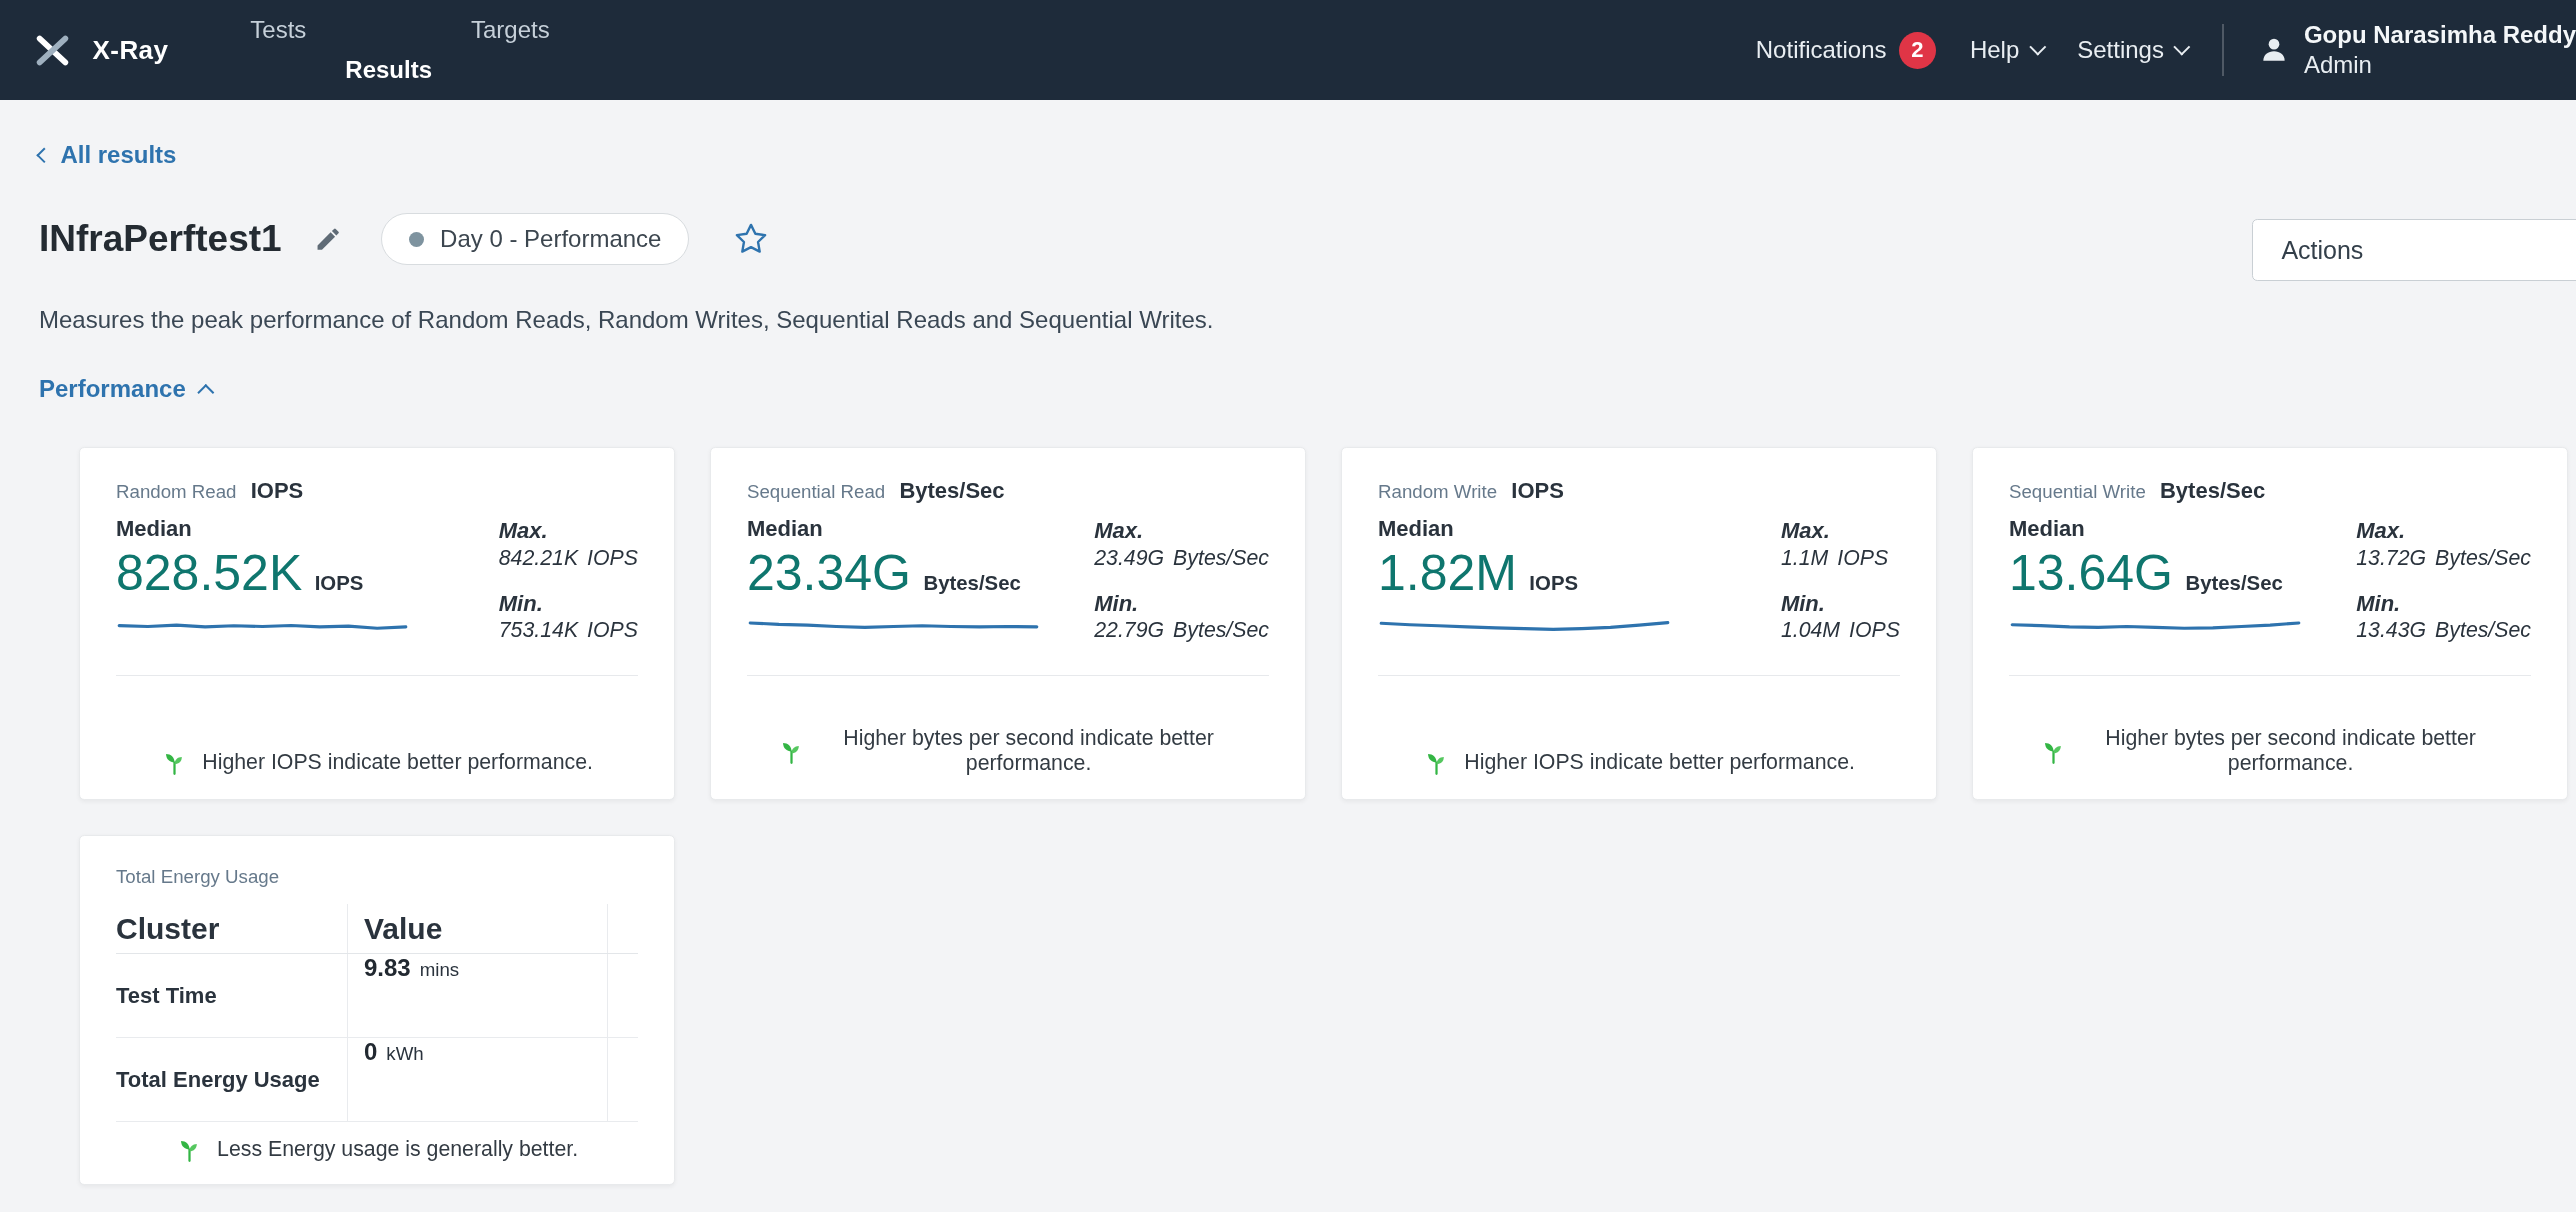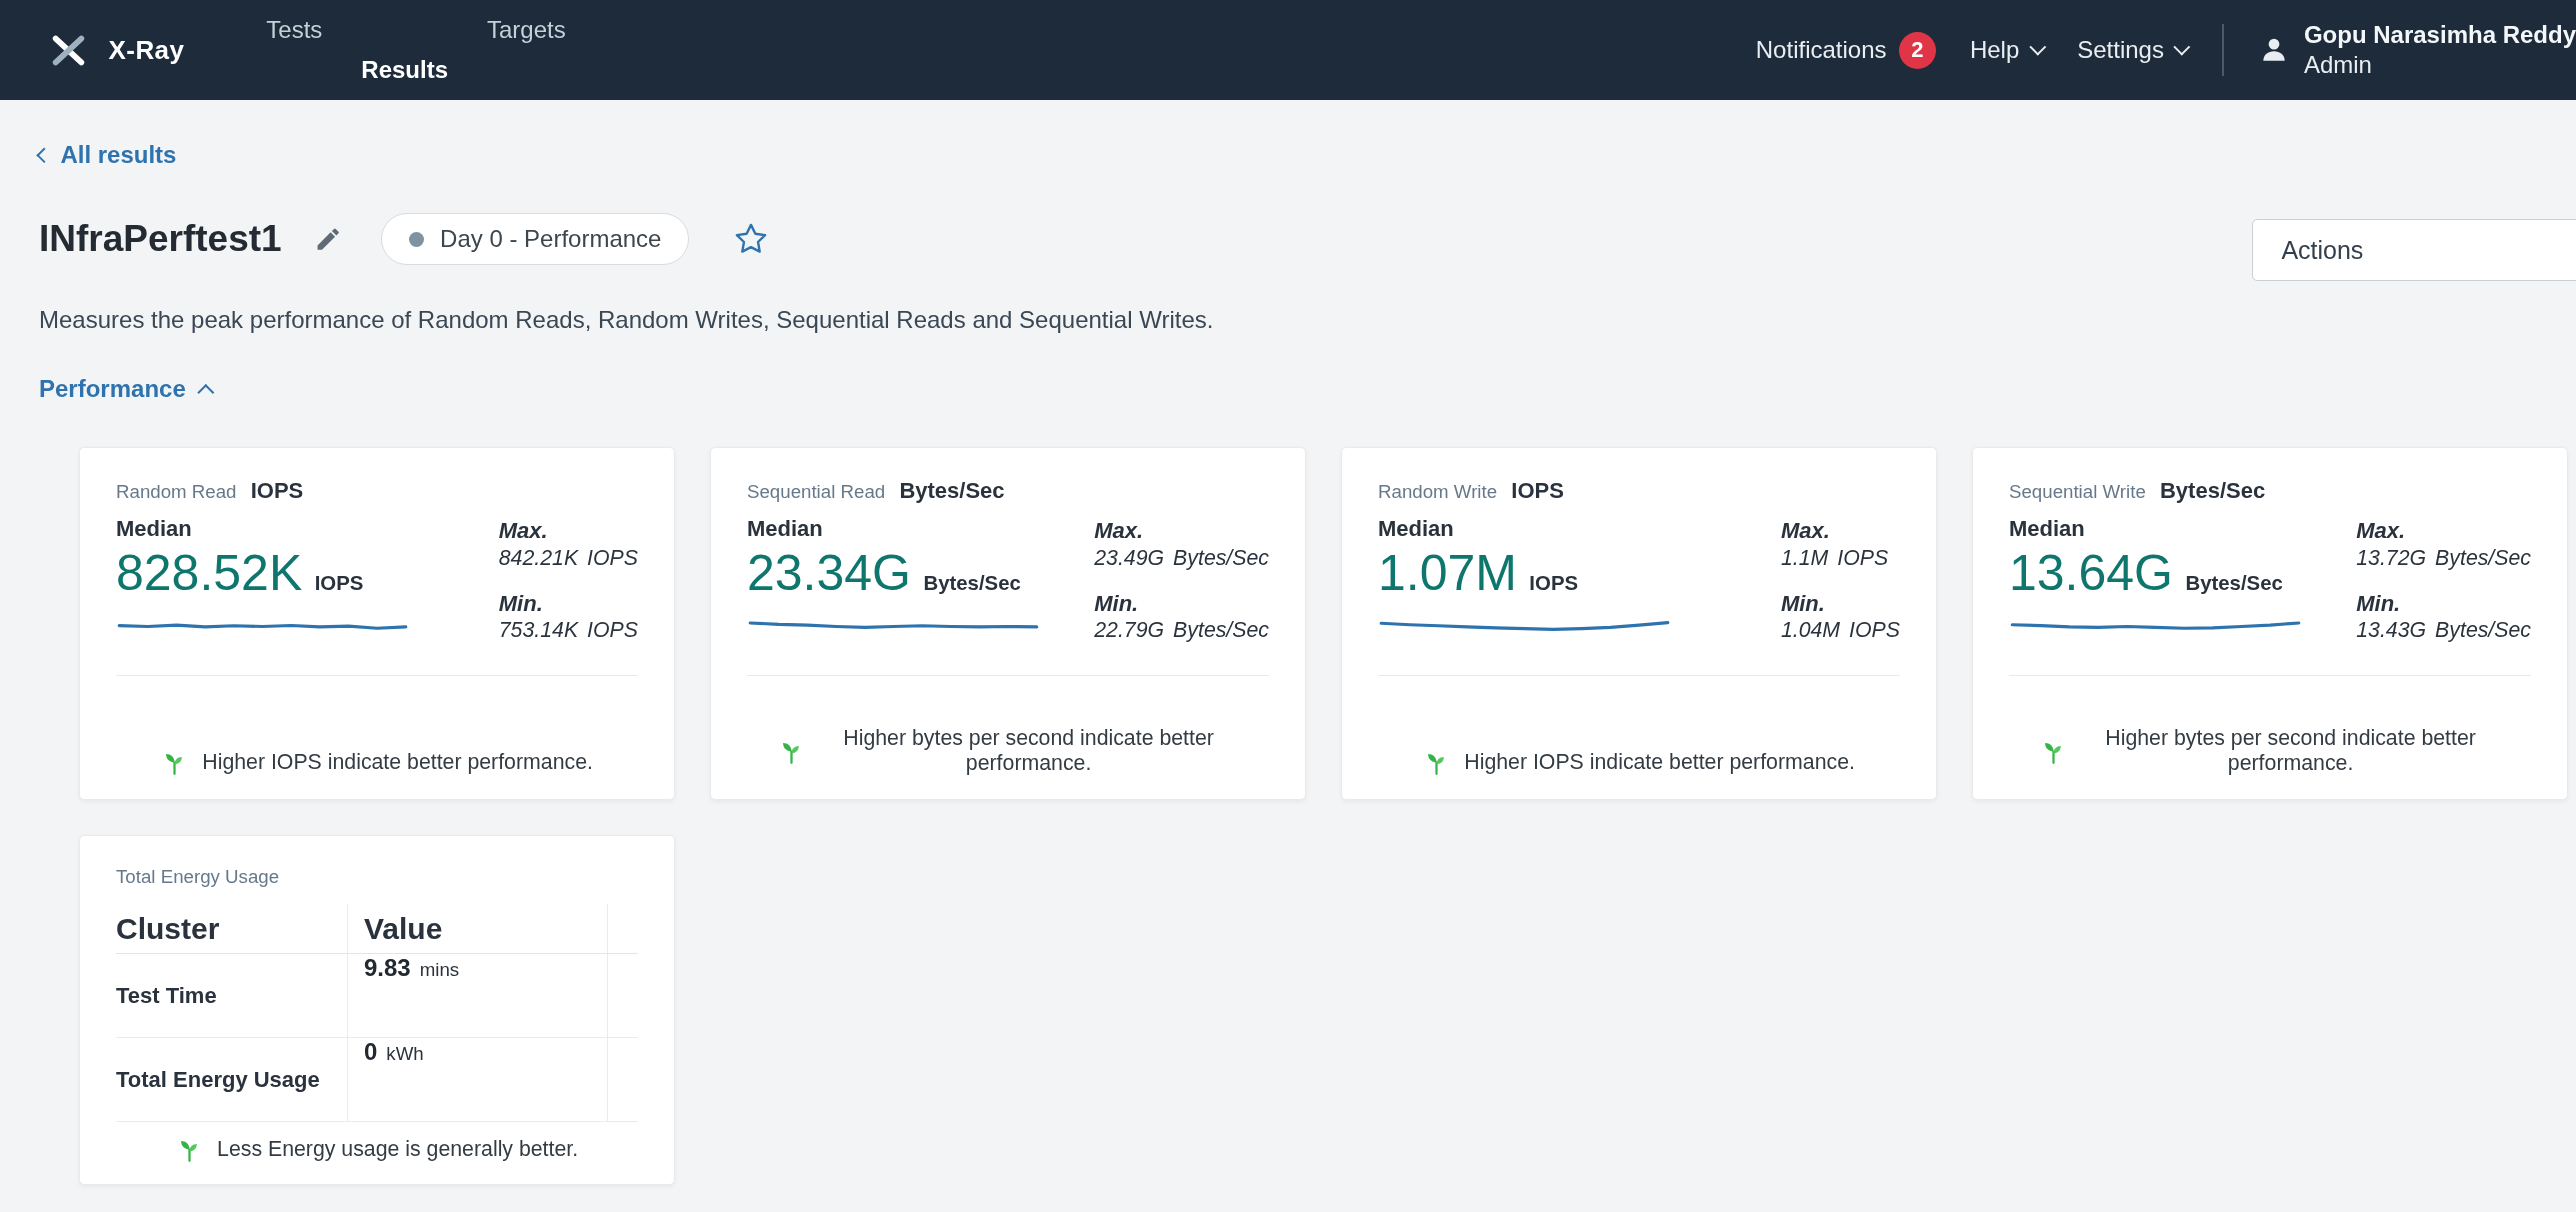--- a/index.html
+++ b/index.html
@@ -1,20 +1,20 @@
 <!DOCTYPE html>
 <html style="font-size:14.2px"><head>
 <meta charset="utf-8">
 <style>
   * { box-sizing: border-box; margin: 0; padding: 0; }
   body { font-family: "Liberation Sans", "DejaVu Sans", sans-serif; background:#f3f4f6; }
   .screen { width:2576px; height:1212px; overflow:hidden; position:relative; background:#f3f4f6; }
 
   
-  .topnav { height:100px; background:#1e2b3a; display:flex; align-items:center; padding-left:48px; color:#c6d0d9; }
+  .topnav { height:100px; background:#1e2b3a; display:flex; align-items:center; padding-left:32px; color:#c6d0d9; }
   .brand { display:flex; align-items:center; gap:19.6px; cursor:pointer; }
   .brand-name { font-size:26px; font-weight:bold; color:#ffffff; letter-spacing:0.4px; }
   .nav-items { display:flex; gap:39px; margin-left:82px; font-size:24px; }
   .nav-item { cursor:pointer; color:#c6d0d9; }
   .nav-item.active { color:#ffffff; font-weight:bold;margin-top:40px; }
   .nav-right { margin-left:auto; display:flex; align-items:center; gap:34px; font-size:24px; color:#e9eef2; white-space:nowrap; }
   .nav-group { display:flex; align-items:center; gap:12.4px; cursor:pointer; }
   .notif-badge { width:37px; height:37px; border-radius:50%; background:#e03546; color:#fff; font-size:22px; font-weight:bold;
                  display:flex; align-items:center; justify-content:center; }
   .chev { width:11.6px; height:11.6px; border-right:2.7px solid currentColor; border-bottom:2.7px solid currentColor; display:inline-block; }
@@ -250,21 +250,21 @@
 
     <article class="card">
       <div class="card-head">
         <span class="metric-name">Random Write</span>
         <span class="metric-unit">IOPS</span>
       </div>
       <div class="card-main">
         <div>
           <div class="median-label">Median</div>
           <div class="median-row">
-            <span class="median-value">1.07M</span>
+            <span class="median-value">1.82M</span>
             <span class="median-unit">IOPS</span>
           </div>
           <svg class="spark" width="293" height="23" viewBox="0 0 330 26">
               <polyline points="3.0,9.4 35.4,11.0 67.8,12.2 100.2,13.4 132.6,14.6 165.0,15.4 197.4,16.2 229.8,15.4 262.2,14.0 294.6,11.4 327.0,8.6"></polyline>
             </svg>
         </div>
         <div class="minmax">
           <div class="mm-label">Max.</div>
           <div class="mm-value">
               <span>1.1M</span>

